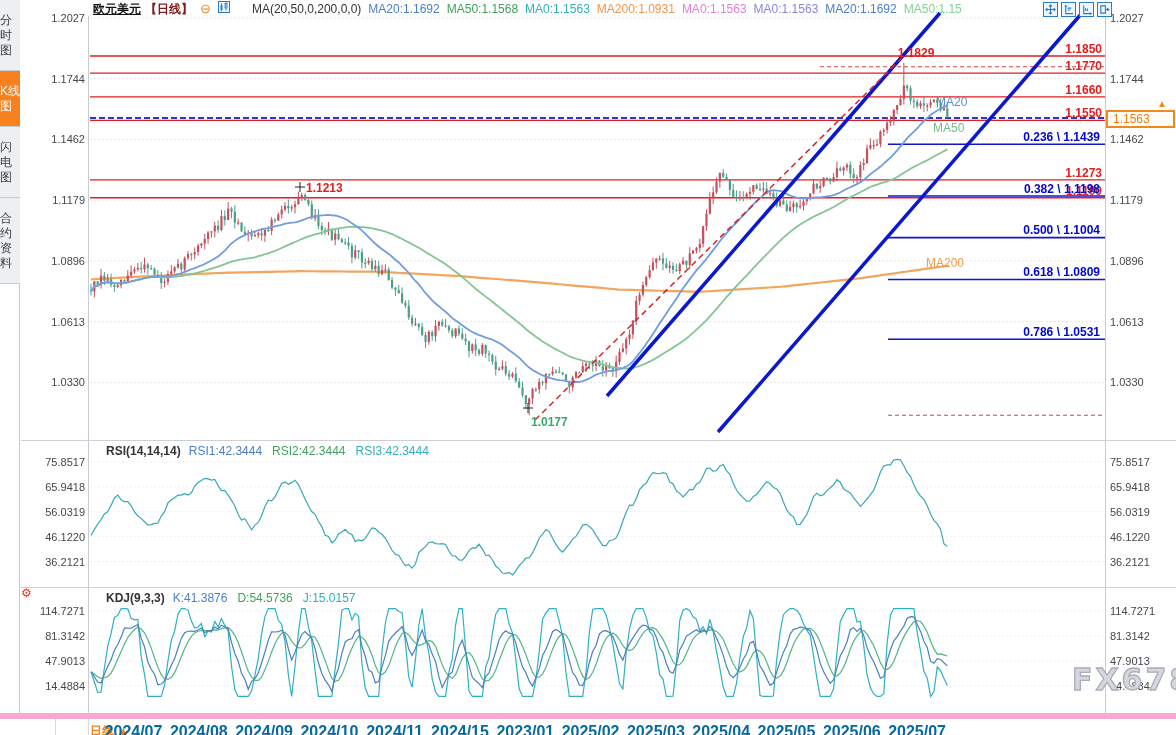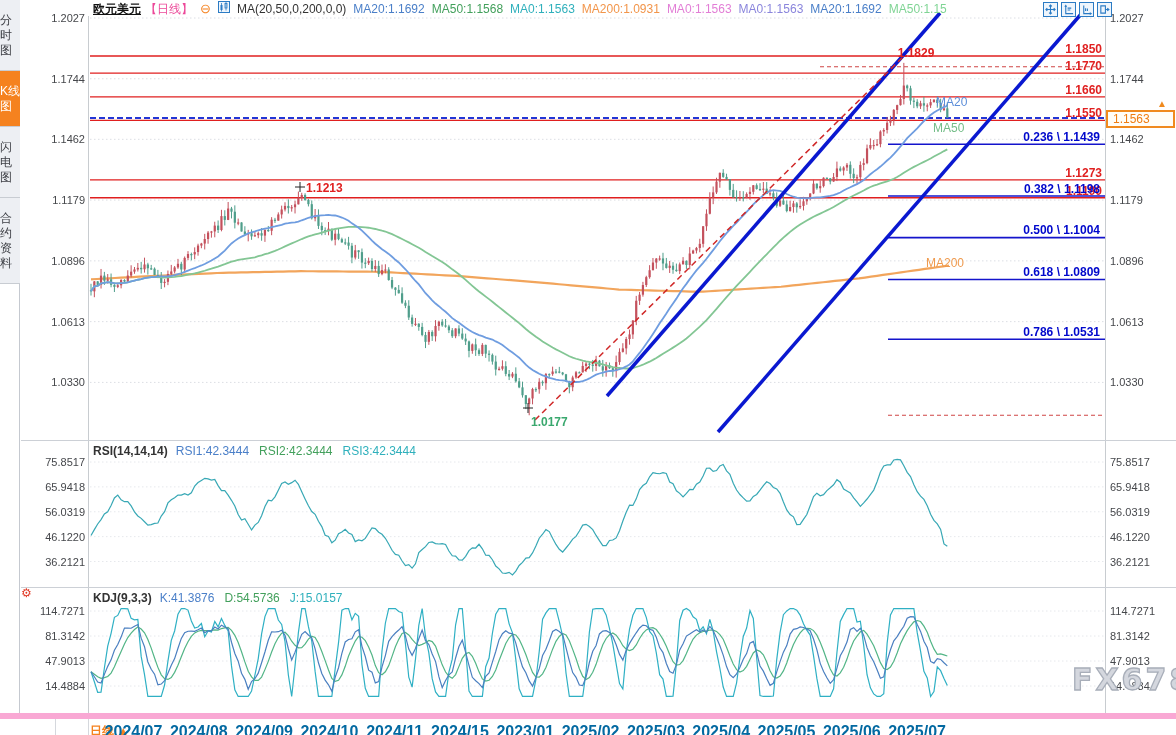--- a/index.html
+++ b/index.html
@@ -7,26 +7,26 @@
        font-family:"Liberation Sans",sans-serif;-webkit-font-smoothing:antialiased;}
   
   .sidebar{position:absolute;left:0;top:0;width:20px;height:735px;background:#fff;border-right:1px solid #c5c9d0;box-sizing:border-box;}
   .tab{width:20px;padding:13px 0 12px;border-bottom:1px solid #c8ccd2;
        font-size:12px;line-height:15px;color:#3c3e44;background:#edeff3;cursor:pointer;word-break:break-all;}
   .tab.active{background:#f5821f;color:#fff;}
   
   .chart-header{position:absolute;top:1px;left:93px;height:15px;font-size:12px;white-space:nowrap;z-index:5;}
   .chart-header span{margin-right:7px;}
   .sym{font-weight:bold;color:#111;text-decoration:underline;}
-  .period{color:#ec4899;font-weight:normal;margin-left:-3px;}
+  .period{color:#7f1d1d;font-weight:bold;margin-left:-3px;}
   .collapse{color:#f5821f;font-size:13px;}
-  .formula{color:#333;}
+  .formula{color:#333;margin-left:15px;}
   .toolbar{position:absolute;top:2px;left:1043px;display:flex;gap:3px;z-index:6;}
   .ticon{width:13px;height:13px;border:1px solid #2b7bc4;background:#eef5fc;display:flex;align-items:center;justify-content:center;cursor:pointer;}
-  .panel-header{position:absolute;left:93px;font-size:12px;white-space:nowrap;z-index:5;}
+  .panel-header{position:absolute;left:106px;font-size:12px;white-space:nowrap;z-index:5;}
   .panel-header b{color:#333;font-weight:bold;margin-right:8px;}
   .panel-header span{margin-right:10px;}
   
   .price-tag{position:absolute;left:1106px;top:110px;width:60px;height:14px;border:2px solid #f08a1e;
              background:#fffdf7;color:#ef7d12;font-size:12px;line-height:14px;padding-left:5px;z-index:6;}
   .price-arrow{position:absolute;left:1157px;top:98px;color:#f08a1e;font-size:10px;z-index:6;}
   .gear{position:absolute;left:21px;top:587px;color:#e23c28;font-size:12px;line-height:12px;cursor:pointer;z-index:5;}
   
   .bottom-bar{position:absolute;left:0;top:713px;width:1176px;height:22px;background:#fff;border-top:6px solid #f9a8d4;box-sizing:border-box;z-index:5;}
   .bb-period{position:absolute;left:90px;top:4px;color:#f5821f;font-size:12px;font-weight:bold;cursor:pointer;}

